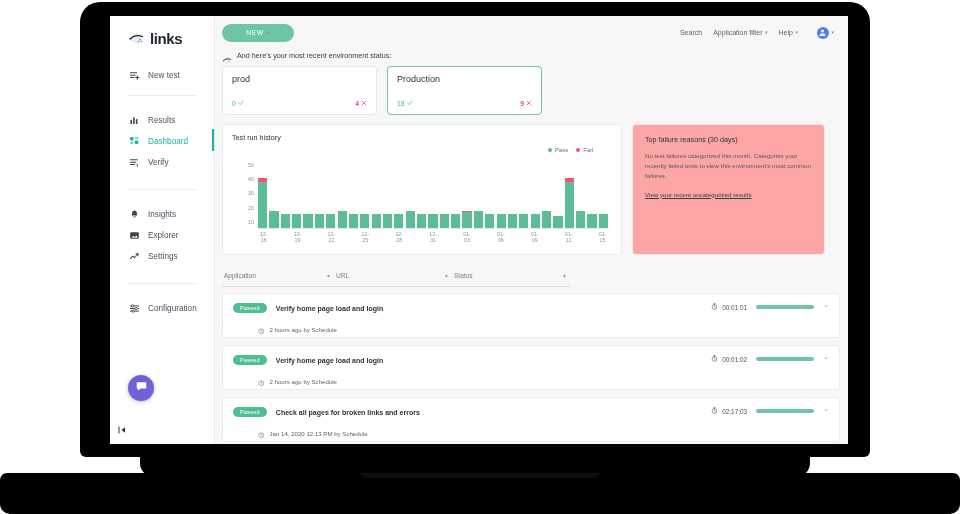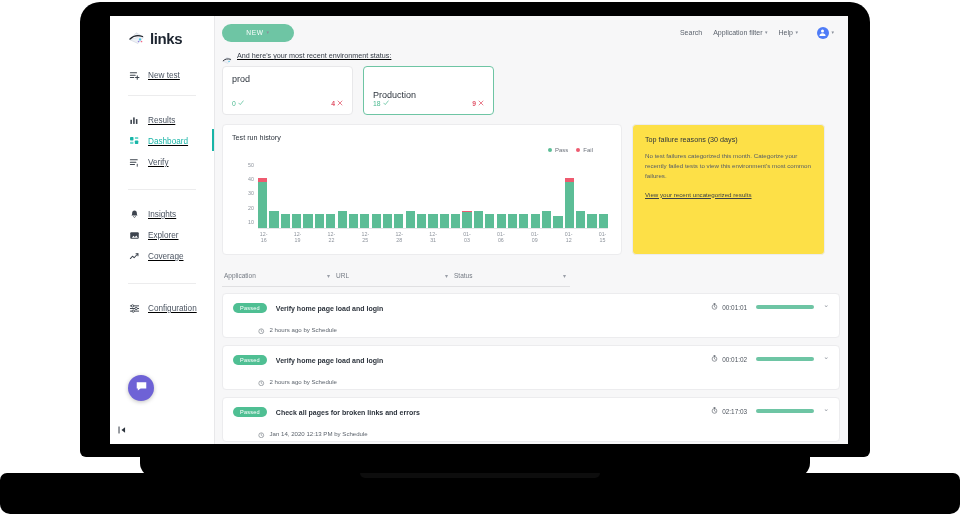--- a/index.html
+++ b/index.html
@@ -40,21 +40,21 @@
   
   #sidebar {
     width: 105px; height: 100%; background: #ffffff;
     border-right: 1px solid #e8e8ea;
     position: relative; flex: 0 0 105px;
   }
   .brand { display: flex; align-items: center; gap: 5px; padding: 14px 0 0 18px; }
   .brand-mark { width: 17px; height: 15px; position: relative; }
   .brand-text { font-size: 15px; font-weight: bold; color: #1d2530; letter-spacing: -0.4px; }
 
-  .nav-group { margin-top: 14px; text-decoration: underline; }
+  .nav-group { margin-top: 14px; }
   .nav-sep { height: 1px; background: #ececed; margin: 9px 18px; }
   .nav-item {
     display: flex; align-items: center; gap: 8px;
     height: 21px; padding-left: 19px; position: relative;
     font-size: 8.2px; color: #4b5461; cursor: pointer;
   }
   .nav-item .nav-ico { width: 11px; height: 11px; flex: 0 0 11px; display:block; }
   .nav-item.active { color: #19b5a7; font-weight: normal; }
   .nav-item.active::after {
     content: ""; position: absolute; right: 0; top: -2px;
@@ -92,33 +92,33 @@
     cursor: pointer; white-space: nowrap;
   }
   .caret { font-size: 5px; color: #8a909a; line-height: 1; }
   #avatar-wrap { display: flex; align-items: center; gap: 2.5px; margin-left: 8px; }
   #avatar {
     width: 12px; height: 12px; border-radius: 50%; background: #4f7cf7;
     display: flex; align-items: center; justify-content: center;
   }
 
   
-  #status-strip { display: flex; align-items: center; gap: 5px; padding: 2px 0 4px 7px; text-decoration: underline; }
+  #status-strip { display: flex; align-items: center; gap: 5px; padding: 2px 0 4px 7px; }
   #status-strip .strip-ico { width: 10px; height: 9px; flex:0 0 10px; }
   #status-strip .strip-txt { font-size: 7.2px; color: #343b45; }
 
   
   #env-row { display: flex; gap: 10px; padding: 2px 0 0 7px; }
   .env-card {
-    width: 131px; height: 49px; background: #fff; border-radius: 4px;
+    width: 155px; height: 49px; background: #fff; border-radius: 4px;
     border: 1px solid #e8e8ea; padding: 7px 9px 0 9px;
     display: flex; flex-direction: column; justify-content: space-between;
     cursor: pointer;
   }
-  .env-card.selected { border: 1px solid #6ec5a4; justify-content: flex-end; }
+  .env-card.selected { border: 1px solid #6ec5a4; }
   .env-name { font-size: 9px; color: #2d343d; }
   .env-stats { display: flex; justify-content: space-between; padding-bottom: 7px; }
   .env-pass { font-size: 6.8px; color: #49b98f; display: flex; align-items: center; gap: 2px; }
   .env-fail { font-size: 6.8px; color: #e2566a; display: flex; align-items: center; gap: 2px; font-weight: bold; }
 
   
   #panels { display: flex; gap: 10px; padding: 9px 8px 0 7px; }
   #chart-panel {
     width: 400px; height: 131px; background: #fff; border-radius: 4px;
     border: 1px solid #ececee; position: relative; padding: 8px 9px;
@@ -147,21 +147,21 @@
   .bar .fail { background: #ee5a6f; width: 100%; }
   .bar .pass { background: #5cbd96; width: 100%; }
   #x-axis {
     position: absolute; left: 26px; top: 68px; right: 6px; height: 10px;
     display: flex;
   }
   .xtick { flex: 1; font-size: 5.3px; color: #8d939c; text-align: center; }
   .xtick.blank { color: transparent; }
 
   #fail-panel {
-    width: 193px; height: 131px; background: #fde047; border-radius: 4px;
+    width: 193px; height: 131px; background: #fca5a5; border-radius: 4px;
     border: 1px solid #ececee; padding: 10px 12px;
   }
   #fail-panel .panel-title { margin-bottom: 7px; }
   .fail-body { font-size: 6.2px; color: #555c66; line-height: 1.65; }
   .fail-link {
     display: inline-block; margin-top: 9px; font-size: 6.2px;
     color: #3b4049; text-decoration: underline; cursor: pointer;
   }
 
   
@@ -297,21 +297,21 @@
           <span>Explorer</span>
         </div>
 
         <div class="nav-item">
           <span class="nav-ico">
             <svg viewBox="0 0 16 16" width="11" height="11">
               <path d="M2 11l3-3.4 2.4 2.2L13 4" stroke="#3d444e" stroke-width="1.5" fill="none" stroke-linecap="round" stroke-linejoin="round"></path>
               <path d="M10.2 4H13v2.8" stroke="#3d444e" stroke-width="1.5" fill="none" stroke-linecap="round" stroke-linejoin="round"></path>
             </svg>
           </span>
-          <span>Coverage</span>
+          <span>Settings</span>
         </div>
       </div>
 
       <div class="nav-sep" style="margin-top:16px;"></div>
 
       <div class="nav-group">
         <div class="nav-item">
           <span class="nav-ico">
             <svg viewBox="0 0 16 16" width="11" height="11">
               <path d="M2 4.2h12M2 8h12M2 11.8h12" stroke="#3d444e" stroke-width="1.4" stroke-linecap="round"></path>

